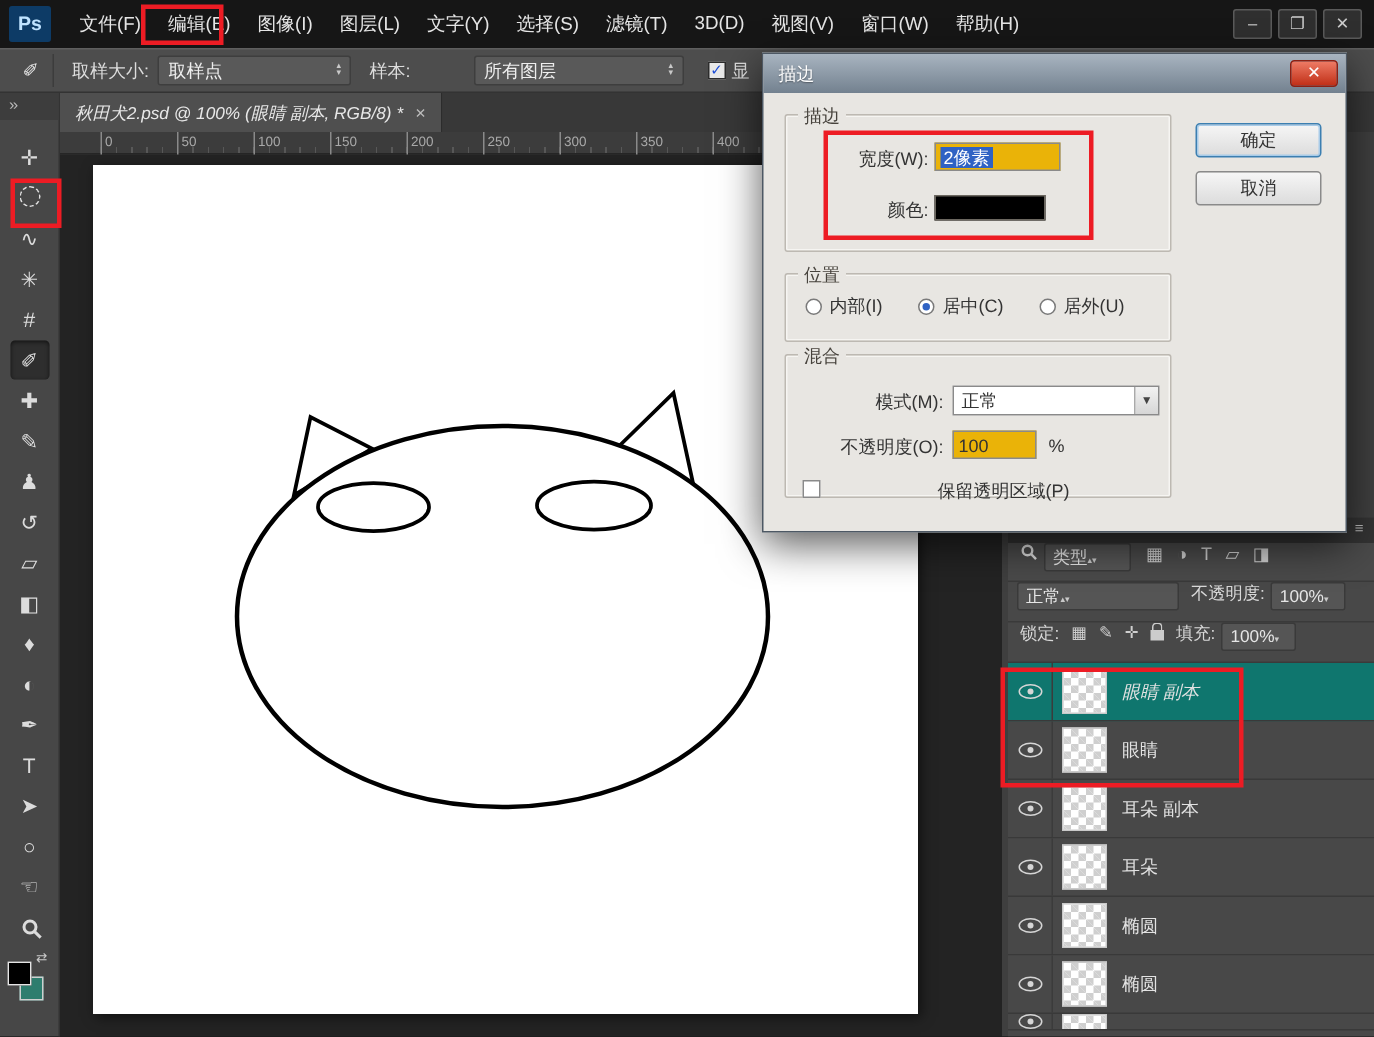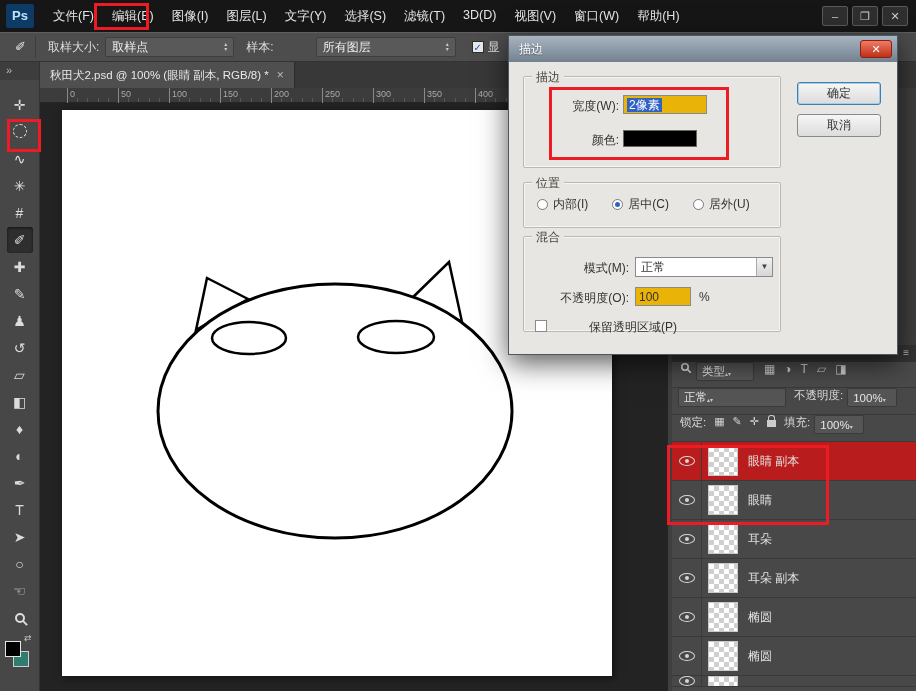--- a/index.html
+++ b/index.html
@@ -47,21 +47,21 @@
   .magnifier { display:inline-block; width:10px; height:10px; border:2px solid #dcdcdc; border-radius:50%;
                position:relative; margin-top:6px; }
   .magnifier::after { content:""; position:absolute; width:2px; height:6px; background:#dcdcdc;
                       right:-3px; bottom:-5px; transform:rotate(-45deg); }
   .swatches { position:absolute; left:0; bottom:10px; width:40px; height:46px; }
   .swap-icon { position:absolute; left:24px; top:-2px; color:#c9c9c9; font-size:9px; }
   .bg-swatch { position:absolute; left:13px; top:16px; width:16px; height:16px; border:1px solid #cfcfcf; }
   .fg-swatch { position:absolute; left:5px; top:6px; width:16px; height:16px; border:1px solid #e5e5e5; }
 
   
-  .tabbar { position:absolute; left:40px; top:62px; width:876px; height:26px; background:#383838; z-index:5; }
+  .tabbar { position:absolute; left:40px; top:62px; width:876px; height:26px; background:#383838; z-index:5;font-style:italic; }
   .doc-tab { display:inline-flex; align-items:center; height:26px; padding:0 10px; background:#4f4f4f;
              color:#e8e8e8; font-size:11.5px; border-right:1px solid #2c2c2c; }
   .tab-close { margin-left:8px; color:#bbb; font-size:12px; }
 
   
   .canvas-window { position:absolute; left:40px; top:88px; width:628px; height:603px; background:#232323; z-index:1; }
   .ruler { position:absolute; left:0; top:0; width:628px; height:15px; background:#3c3c3c;
            border-bottom:1px solid #262626; color:#a9a9a9; font-size:9px;
            background-image:repeating-linear-gradient(90deg,#585858 0 1px,transparent 1px 10.2px);
            background-size:520px 4px; background-repeat:no-repeat; background-position:27px 100%; }
@@ -87,21 +87,21 @@
   .ficons { display:flex; gap:9px; margin-left:10px; color:#cfcfcf; font-size:12px; }
   .dd-blend { width:108px; margin-left:6px; }
   .plabel { margin-left:8px; font-size:11.5px; color:#d8d8d8; }
   .dd-pct { width:50px; margin-left:4px; }
   .lock-icons { display:flex; gap:8px; margin-left:8px; color:#cfcfcf; font-size:11px; align-items:center; }
   .lock-shape { width:9px; height:7px; background:#ccc; position:relative; margin-top:4px; display:inline-block; }
   .lock-shape::before { content:""; position:absolute; top:-5px; left:1px; width:5px; height:5px;
                         border:1.5px solid #ccc; border-bottom:none; border-radius:3px 3px 0 0; }
   .layer-list { position:absolute; left:0; top:97px; width:244px; height:249px; overflow:hidden; }
   .layer-row { display:flex; align-items:center; height:39px; background:#484848; border-bottom:1px solid #393939; }
-  .layer-row.selected { background:#b91c1c; }
+  .layer-row.selected { background:#0f766e;font-style:italic; }
   .layer-row.partial { height:11px; overflow:hidden; align-items:flex-start; }
   .eye-cell { width:30px; height:100%; display:flex; align-items:center; justify-content:center;
               border-right:1px solid #3b3b3b; }
   .eye { display:inline-block; width:16px; height:10px; border:1px solid #d5d5d5; border-radius:50%; position:relative; }
   .eye::after { content:""; position:absolute; left:5px; top:2px; width:4px; height:4px; background:#d5d5d5; border-radius:50%; }
   .thumb { width:30px; height:30px; margin-left:6px; border:1px solid #c9c9c9; background-color:#fff;
            background-image:linear-gradient(45deg,#cfcfcf 25%,transparent 25%,transparent 75%,#cfcfcf 75%),
                             linear-gradient(45deg,#cfcfcf 25%,transparent 25%,transparent 75%,#cfcfcf 75%);
            background-size:10px 10px; background-position:0 0,5px 5px; flex:none; }
   .lname { margin-left:10px; color:#e2e2e2; white-space:nowrap; }
@@ -336,28 +336,28 @@
               <span class="eye"></span>
             </div>
             <div class="thumb"></div>
             <span class="lname">眼睛</span>
           </div>
           <div class="layer-row">
             <div class="eye-cell">
               <span class="eye"></span>
             </div>
             <div class="thumb"></div>
+            <span class="lname">耳朵 副本</span>
+          </div>
+          <div class="layer-row">
+            <div class="eye-cell">
+              <span class="eye"></span>
+            </div>
+            <div class="thumb"></div>
             <span class="lname">耳朵</span>
-          </div>
-          <div class="layer-row">
-            <div class="eye-cell">
-              <span class="eye"></span>
-            </div>
-            <div class="thumb"></div>
-            <span class="lname">耳朵 副本</span>
           </div>
           <div class="layer-row">
             <div class="eye-cell">
               <span class="eye"></span>
             </div>
             <div class="thumb"></div>
             <span class="lname">椭圆</span>
           </div>
           <div class="layer-row">
             <div class="eye-cell">
@@ -417,21 +417,21 @@
     </div>
     <div class="dlabel" style="left:46px; top:224px; width:74px;">模式(M):</div>
     <div class="mode-dd">
       <span>正常</span>
       <span class="mode-arrow">▼</span>
     </div>
     <div class="dlabel" style="left:22px; top:254px; width:98px;">不透明度(O):</div>
     <div class="dinput" style="left:126px; top:251px; width:56px; height:19px;">100</div>
     <div class="dlabel" style="left:190px; top:254px; width:20px; text-align:left;">%</div>
     <div class="dcheck"></div>
-    <div class="dlabel" style="left:44px; top:283px; width:160px; text-align:center;">保留透明区域(P)</div>
+    <div class="dlabel" style="left:44px; top:283px; width:160px; text-align:right;">保留透明区域(P)</div>
   </div>
 
   <div class="red-frame" id="red-menu"></div>
   <div class="red-frame" id="red-tool"></div>
   <div class="red-frame" id="red-fields"></div>
   <div class="red-frame" id="red-layers"></div>
 
 </div>
 
 </body></html>

